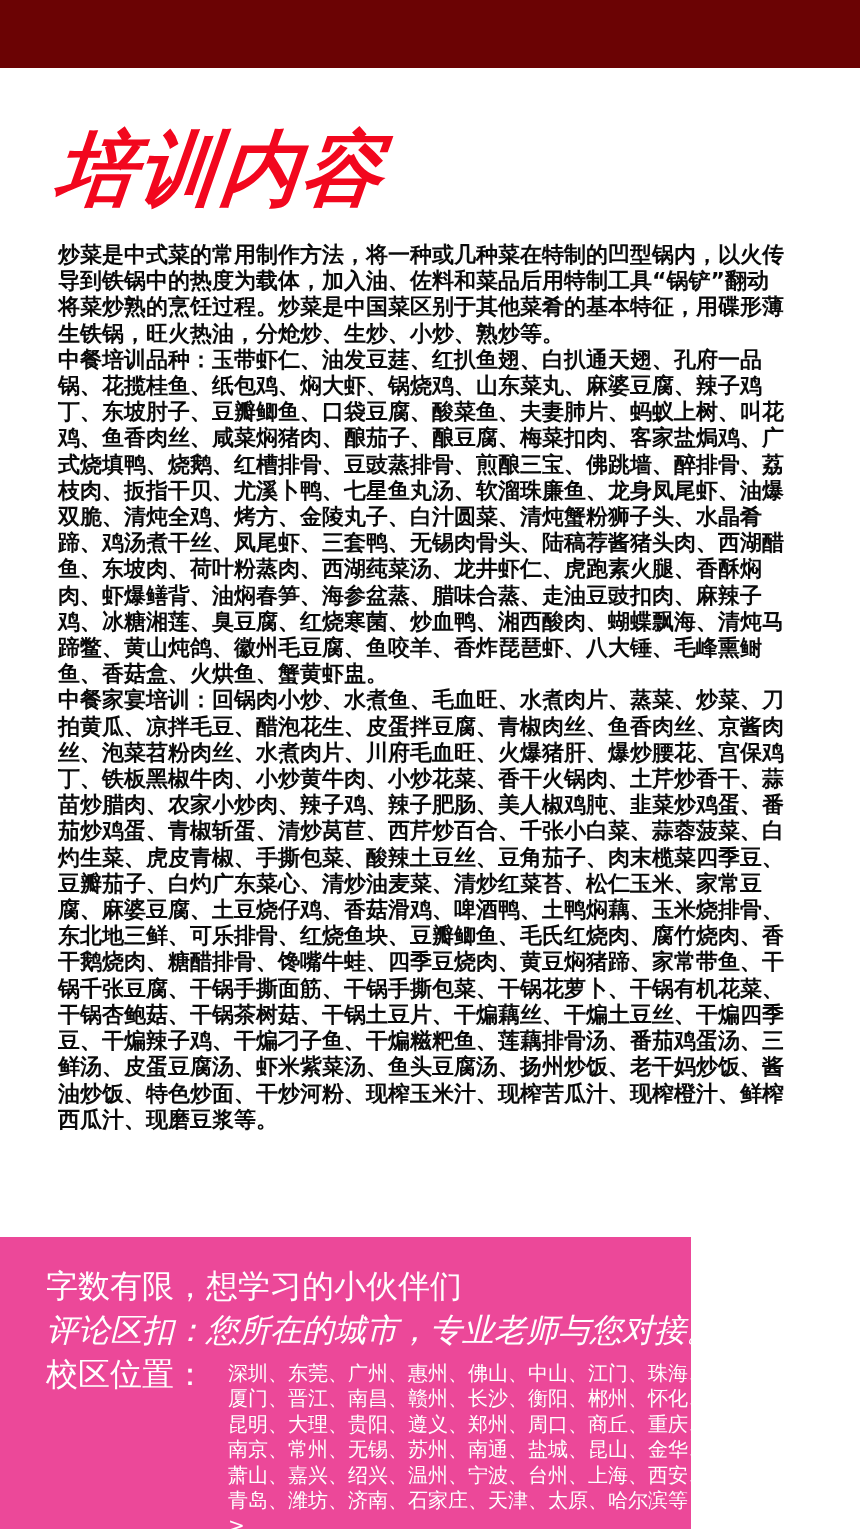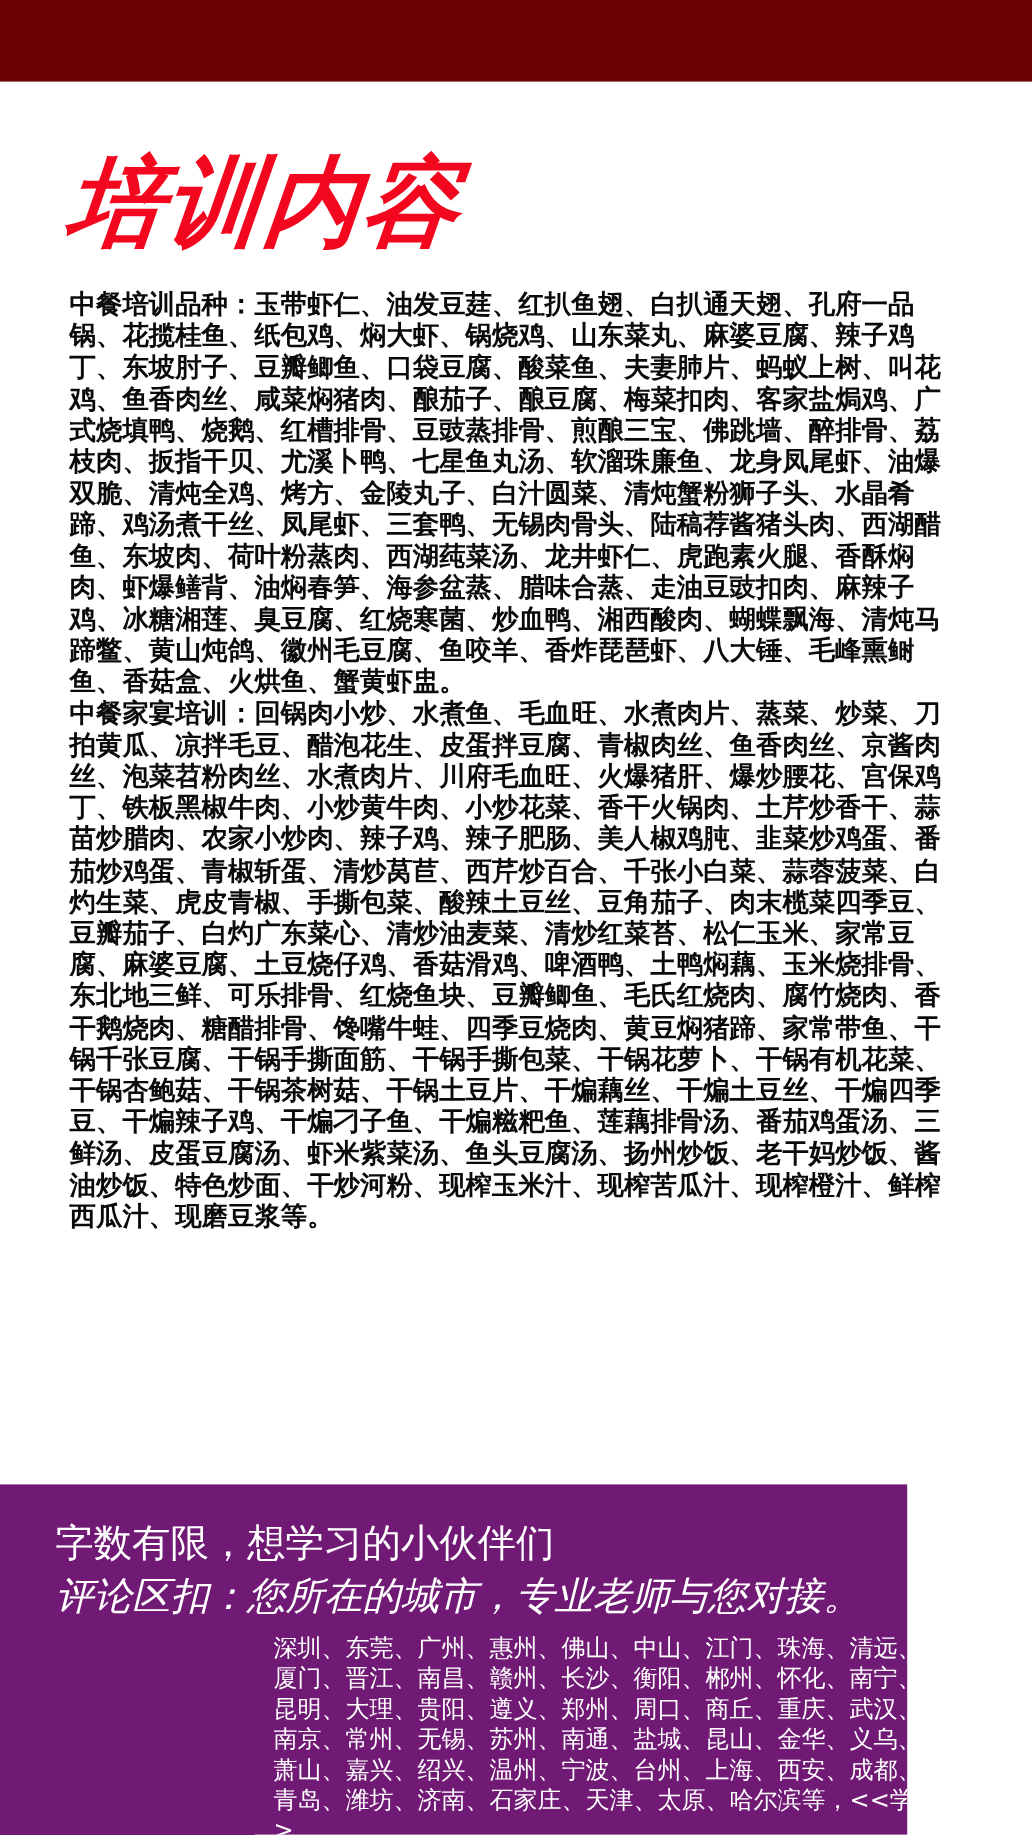--- a/index.html
+++ b/index.html
@@ -42,22 +42,22 @@
       color: #0a0a0a;
       letter-spacing: 0px;
       word-break: break-all;
     }
     .content p {
       margin: 0;
     }
     .bottom {
       position: absolute;
       left: 0; top: 1237px;
-      width: 756px; height: 292px;
-      background: #701a75;
+      width: 691px; height: 292px;
+      background: #ec4899;
       color: #ffffff;
     }
     .bottom .line {
       position: absolute;
       left: 46px;
       font-family: "DejaVu Sans", sans-serif;
       font-size: 32px;
       line-height: 38px;
       white-space: nowrap;
       color: #ffffff;
@@ -85,21 +85,23 @@
     }
   </style>
 </head>
 <body>
 
 <div class="top-bar"></div>
 
 <div class="title">培训内容</div>
 
 <div class="content">
+  <p>炒菜是中式菜的常用制作方法，将一种或几种菜在特制的凹型锅内，以火传导到铁锅中的热度为载体，加入油、佐料和菜品后用特制工具“锅铲”翻动将菜炒熟的烹饪过程。炒菜是中国菜区别于其他菜肴的基本特征，用碟形薄生铁锅，旺火热油，分炝炒、生炒、小炒、熟炒等。</p>
   <p><span>中餐培训品种：</span><span>玉带虾仁、油发豆莛、红扒鱼翅、白扒通天翅、孔府一品锅、花揽桂鱼、纸包鸡、焖大虾、锅烧鸡、山东菜丸、麻婆豆腐、辣子鸡丁、东坡肘子、豆瓣鲫鱼、口袋豆腐、酸菜鱼、夫妻肺片、蚂蚁上树、叫花鸡、鱼香肉丝、咸菜焖猪肉、酿茄子、酿豆腐、梅菜扣肉、客家盐焗鸡、广式烧填鸭、烧鹅、红槽排骨、豆豉蒸排骨、煎酿三宝、佛跳墙、醉排骨、荔枝肉、扳指干贝、尤溪卜鸭、七星鱼丸汤、软溜珠廉鱼、龙身凤尾虾、油爆双脆、清炖全鸡、烤方、金陵丸子、白汁圆菜、清炖蟹粉狮子头、水晶肴蹄、鸡汤煮干丝、凤尾虾、三套鸭、无锡肉骨头、陆稿荐酱猪头肉、西湖醋鱼、东坡肉、荷叶粉蒸肉、西湖莼菜汤、龙井虾仁、虎跑素火腿、香酥焖肉、虾爆鳝背、油焖春笋、海参盆蒸、腊味合蒸、走油豆豉扣肉、麻辣子鸡、冰糖湘莲、臭豆腐、红烧寒菌、炒血鸭、湘西酸肉、蝴蝶飘海、清炖马蹄鳖、黄山炖鸽、徽州毛豆腐、鱼咬羊、香炸琵琶虾、八大锤、毛峰熏鲥鱼、香菇盒、火烘鱼、蟹黄虾盅。</span></p>
   <p><span>中餐家宴培训：</span><span>回锅肉小炒、水煮鱼、毛血旺、水煮肉片、蒸菜、炒菜、刀拍黄瓜、凉拌毛豆、醋泡花生、皮蛋拌豆腐、青椒肉丝、鱼香肉丝、京酱肉丝、泡菜苕粉肉丝、水煮肉片、川府毛血旺、火爆猪肝、爆炒腰花、宫保鸡丁、铁板黑椒牛肉、小炒黄牛肉、小炒花菜、香干火锅肉、土芹炒香干、蒜苗炒腊肉、农家小炒肉、辣子鸡、辣子肥肠、美人椒鸡肫、韭菜炒鸡蛋、番茄炒鸡蛋、青椒斩蛋、清炒莴苣、西芹炒百合、千张小白菜、蒜蓉菠菜、白灼生菜、虎皮青椒、手撕包菜、酸辣土豆丝、豆角茄子、肉末榄菜四季豆、豆瓣茄子、白灼广东菜心、清炒油麦菜、清炒红菜苔、松仁玉米、家常豆腐、麻婆豆腐、土豆烧仔鸡、香菇滑鸡、啤酒鸭、土鸭焖藕、玉米烧排骨、东北地三鲜、可乐排骨、红烧鱼块、豆瓣鲫鱼、毛氏红烧肉、腐竹烧肉、香干鹅烧肉、糖醋排骨、馋嘴牛蛙、四季豆烧肉、黄豆焖猪蹄、家常带鱼、干锅千张豆腐、干锅手撕面筋、干锅手撕包菜、干锅花萝卜、干锅有机花菜、干锅杏鲍菇、干锅茶树菇、干锅土豆片、干煸藕丝、干煸土豆丝、干煸四季豆、干煸辣子鸡、干煸刁子鱼、干煸糍粑鱼、莲藕排骨汤、番茄鸡蛋汤、三鲜汤、皮蛋豆腐汤、虾米紫菜汤、鱼头豆腐汤、扬州炒饭、老干妈炒饭、酱油炒饭、特色炒面、干炒河粉、现榨玉米汁、现榨苦瓜汁、现榨橙汁、鲜榨西瓜汁、现磨豆浆等。</span></p>
 </div>
 
 <div class="bottom">
   <div class="line line1">字数有限，想学习的小伙伴们</div>
   <div class="line line2">评论区扣：您所在的城市，专业老师与您对接。</div>
+  <div class="campus-label">校区位置：</div>
   <div class="campus-list">深圳、东莞、广州、惠州、佛山、中山、江门、珠海、清远、泉州、厦门、晋江、南昌、赣州、长沙、衡阳、郴州、怀化、南宁、柳州、昆明、大理、贵阳、遵义、郑州、周口、商丘、重庆、武汉、徐州、南京、常州、无锡、苏州、南通、盐城、昆山、金华、义乌、杭州、萧山、嘉兴、绍兴、温州、宁波、台州、上海、西安、成都、合肥、青岛、潍坊、济南、石家庄、天津、太原、哈尔滨等，&lt;&lt;学厨网&gt;&gt;</div>
 </div>
 
 </body></html>

